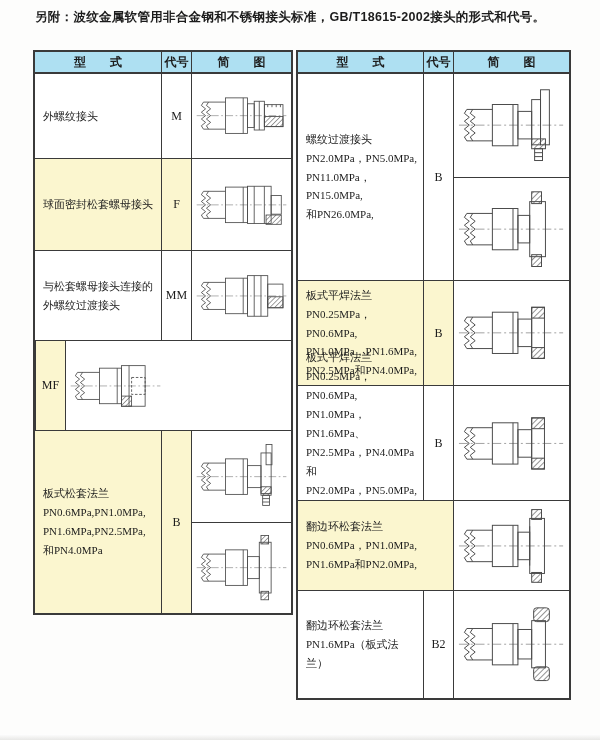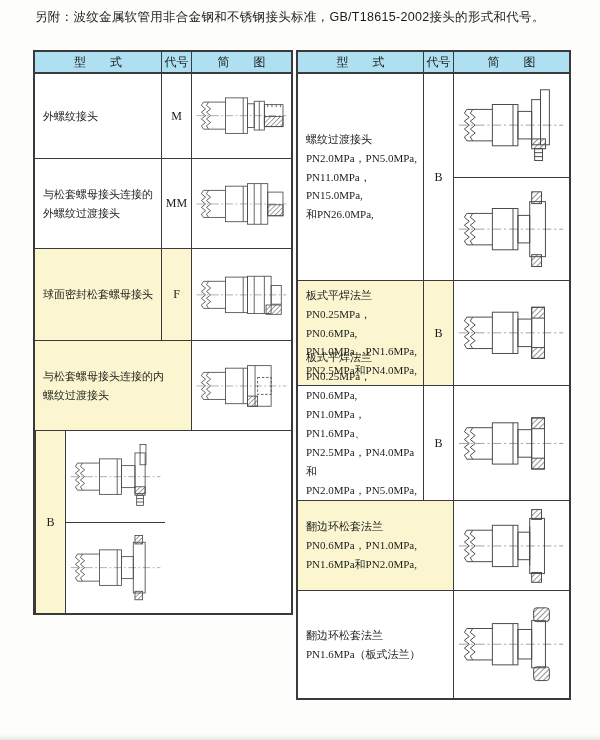--- a/index.html
+++ b/index.html
@@ -12,29 +12,29 @@
   body{
     background:#fdfdfc;
     font-family:"Liberation Serif","DejaVu Serif",serif;
     color:#1c1c1c;
     position:relative;
     overflow:hidden;
   }
   .title{
     position:absolute;top:9px;left:35px;width:540px;
     font-family:"Liberation Sans","DejaVu Sans",sans-serif;
-    font-weight:normal;font-size:12.5px;letter-spacing:.3px;
+    font-weight:bold;font-size:12.5px;letter-spacing:.3px;
   }
   .tbl{position:absolute;top:50px;border:2px solid var(--border);background:#fff}
   #left-tbl{left:33px;width:260px}
   #right-tbl{left:296px;width:275px}
   .thead{
     display:flex;height:22px;background:var(--header-bg);
     border-bottom:2px solid var(--border);
-    font-weight:normal;font-size:12px;align-items:stretch;
+    font-weight:bold;font-size:12px;align-items:stretch;
   }
   .hcell{display:flex;align-items:center;justify-content:center}
   .hcell.type{flex:1}
   .hcell.code{width:30px;border-left:1px solid var(--border)}
   .hcell.sketch{width:100px;border-left:1px solid var(--border)}
   #right-tbl .hcell.sketch{width:116px}
   .trow{display:flex;align-items:stretch}
   .trow + .trow{border-top:1px solid var(--border)}
   .cell{min-height:100%}
   .cell.type{
@@ -196,59 +196,62 @@
     <div class="cell code">M</div>
     <div class="cell sketch">
       <div class="sub">
         <svg class="fit" viewBox="0 0 110 80">
             <use href="#sym-male-thread"></use>
           </svg>
       </div>
     </div>
   </div>
 
+  <div class="trow hl" style="height:92px">
+    <div class="cell type">球面密封松套螺母接头</div>
+    <div class="cell code">F</div>
+    <div class="cell sketch">
+      <div class="sub">
+        <svg class="fit" viewBox="0 0 110 80">
+            <use href="#sym-swivel-nut"></use>
+          </svg>
+      </div>
+    </div>
+  </div>
+
   <div class="trow" style="height:90px">
     <div class="cell type">与松套螺母接头连接的
 外螺纹过渡接头</div>
     <div class="cell code">MM</div>
     <div class="cell sketch">
       <div class="sub">
         <svg class="fit" viewBox="0 0 110 80">
             <use href="#sym-hex-male-thread"></use>
           </svg>
       </div>
     </div>
   </div>
 
-  <div class="trow hl" style="height:92px">
-    <div class="cell type">球面密封松套螺母接头</div>
-    <div class="cell code">F</div>
-    <div class="cell sketch">
-      <div class="sub">
-        <svg class="fit" viewBox="0 0 110 80">
-            <use href="#sym-swivel-nut"></use>
-          </svg>
-      </div>
-    </div>
-  </div>
-
   <div class="trow hl" style="height:90px">
-    <div class="cell type">与松套螺母接头连接的内
-螺纹过渡接头</div>
+    <div class="cell code">MF</div>
     <div class="cell sketch">
       <div class="sub">
         <svg class="fit" viewBox="0 0 110 80">
             <use href="#sym-hex-female-thread"></use>
           </svg>
       </div>
     </div>
   </div>
 
 
   <div class="trow hl" style="height:183px">
+    <div class="cell type">板式松套法兰
+PN0.6MPa,PN1.0MPa,
+PN1.6MPa,PN2.5MPa,
+和PN4.0MPa</div>
     <div class="cell code">B</div>
     <div class="cell sketch">
       <div class="sub">
         <svg class="fit" viewBox="0 0 110 80">
             <use href="#sym-loose-flange-up"></use>
           </svg>
       </div>
       <div class="sub">
         <svg class="fit" viewBox="0 0 110 80">
             <use href="#sym-loose-flange-sym"></use>
@@ -326,20 +329,21 @@
         <svg class="fit" viewBox="0 0 110 80">
             <use href="#sym-lapped-flange"></use>
           </svg>
       </div>
     </div>
   </div>
 
   <div class="trow" style="height:108px">
     <div class="cell type">翻边环松套法兰
 PN1.6MPa（板式法兰）</div>
+    <div class="cell code">B2</div>
     <div class="cell sketch">
       <div class="sub">
         <svg class="fit" viewBox="0 0 110 80">
             <use href="#sym-lapped-flange-plate"></use>
           </svg>
       </div>
     </div>
   </div>
 </div>
 

